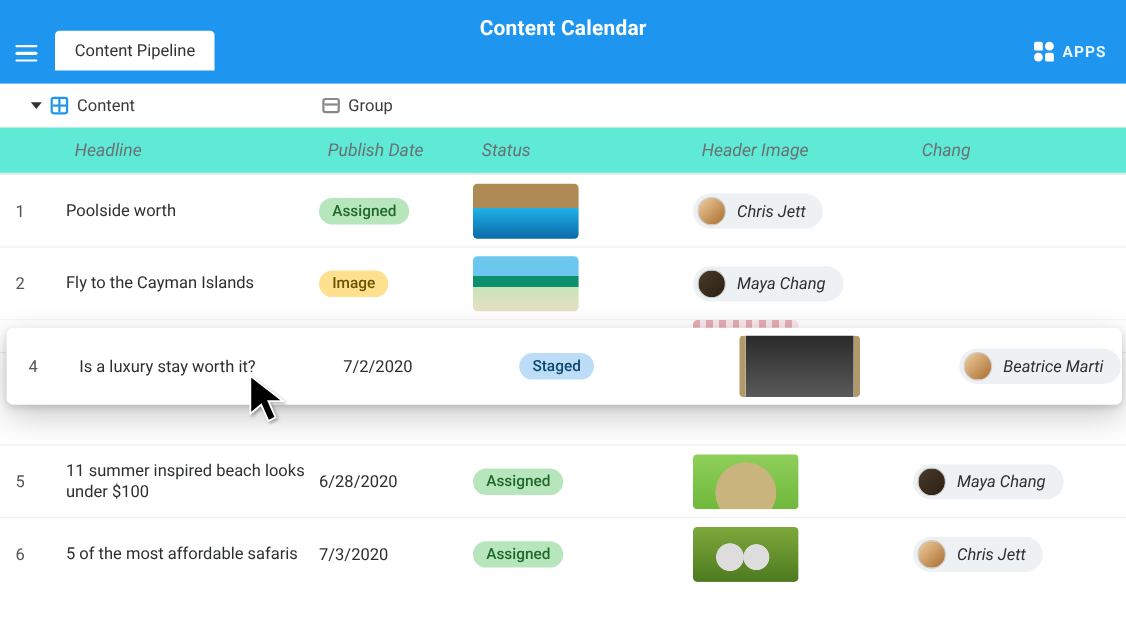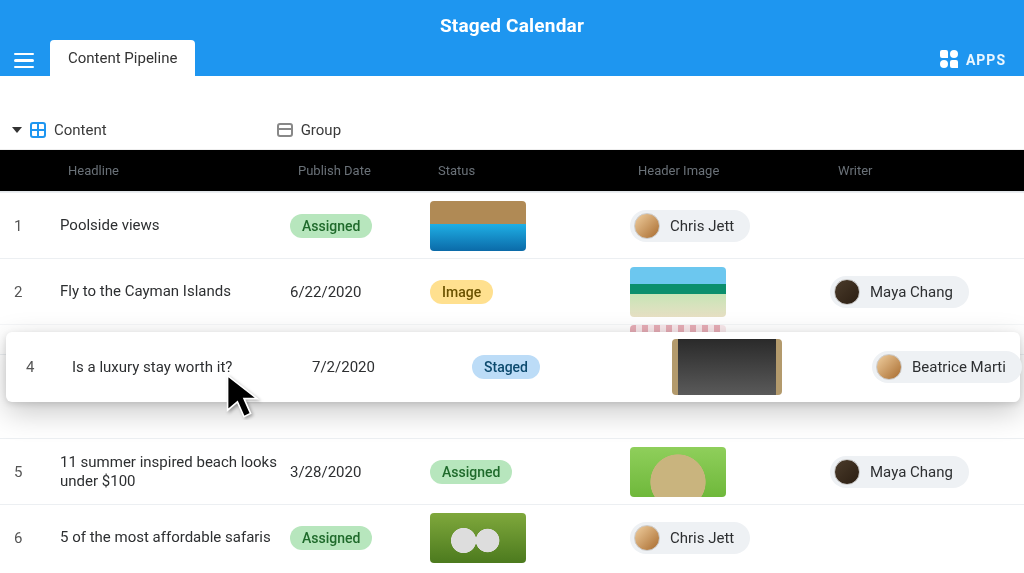--- a/index.html
+++ b/index.html
@@ -1,51 +1,51 @@
 <!DOCTYPE html>
 <html><head>
 <meta charset="utf-8">
 <style>
   * { box-sizing: border-box; margin: 0; padding: 0; }
   html, body { width: 1024px; height: 573px; font-family: -apple-system, BlinkMacSystemFont, "Segoe UI", Roboto, Helvetica, Arial, sans-serif; overflow: hidden; background: #fff; }
   .header { background: #1e96f0; color: #fff; height: 76px; position: relative; }
   .title { text-align: center; font-size: 19px; font-weight: 700; padding-top: 14px; letter-spacing: .2px; }
-  .headerbar { position: absolute; left: 0; right: 0; bottom: 0; height: 36px; display: flex; align-items: flex-end; }
+  .headerbar { position: absolute; left: 0; right: 0; bottom: 12px; height: 36px; display: flex; align-items: flex-end; }
   .hamburger { display: flex; flex-direction: column; justify-content: center; gap: 4px; padding: 0 14px 8px 14px; cursor: pointer; }
   .hamburger span { width: 20px; height: 2.5px; background: #fff; border-radius: 2px; }
   .tab { background: #fff; color: #333; font-size: 15px; border-radius: 4px 4px 0 0; padding: 9px 18px 9px 18px; margin-left: 2px; }
   .apps { margin-left: auto; display: flex; align-items: flex-end; gap: 8px; padding: 0 18px 8px 0; font-weight: 700; color: #eaf6ff; font-size: 14px; letter-spacing: 1px; }
   .apps-icon { display: grid; grid-template-columns: 8px 8px; grid-template-rows: 8px 8px; gap: 2px; }
   .apps-icon span { background: #fff; border-radius: 2px 2px 0 2px; }
   .apps-icon span:nth-child(2){ border-radius: 50%; }
   .apps-icon span:nth-child(3){ border-radius: 50%; }
 
-  .viewbar { display: flex; align-items: center; height: 40px; padding: 0 12px; font-size: 15px; color: #3a3a3a; border-bottom: 1px solid #eee; margin-top: 34px; }
+  .viewbar { display: flex; align-items: center; height: 40px; padding: 0 28px; font-size: 15px; color: #3a3a3a; border-bottom: 1px solid #eee; }
   .vb-item { display: flex; align-items: center; gap: 8px; margin-right: 170px; }
   .caret { width: 0; height: 0; border-left: 5px solid transparent; border-right: 5px solid transparent; border-top: 6px solid #333; }
   .grid-icon { width: 16px; height: 16px; border: 2px solid #1e96f0; border-radius: 3px; position: relative; }
   .grid-icon::before, .grid-icon::after { content: ""; position: absolute; background: #1e96f0; }
   .grid-icon::before { left: 50%; top: 0; bottom: 0; width: 2px; transform: translateX(-50%); }
   .grid-icon::after { top: 50%; left: 0; right: 0; height: 2px; transform: translateY(-50%); }
   .card-icon { width: 16px; height: 14px; border: 2px solid #888; border-radius: 3px; position: relative; }
   .card-icon::after { content:""; position:absolute; left:0; right:0; top:3px; height:2px; background:#888; }
 
-  .colhead { display: grid; grid-template-columns: 60px 230px 140px 200px 200px 194px; height: 42px; align-items: center; background: #000000; border-bottom: 1px solid #e2e6ea; color: #6a7178; font-size: 13px; }
+  .colhead { display: grid; grid-template-columns: 60px 230px 140px 200px 200px 194px; height: 42px; align-items: center; background: #5eead4; border-bottom: 1px solid #e2e6ea; color: #6a7178; font-size: 16px; font-style: italic; }
   .ch-cell { padding-left: 8px; }
 
   .rows { position: relative; }
   .row { display: grid; grid-template-columns: 60px 230px 140px 200px 200px 194px; align-items: center; height: 66px; border-top: 1px solid #eceff2; font-size: 15px; color: #2d2f31; }
   .row .num { padding-left: 14px; color: #555; }
   .row .head { padding-right: 8px; line-height: 1.25; }
   .pill { display: inline-block; padding: 4px 12px; border-radius: 14px; font-size: 14px; font-weight: 500; text-align: right; }
   .pill-green { background: #b7e6bd; color: #1f6a2b; }
   .pill-yellow { background: #ffe08f; color: #6b5200; }
   .pill-blue { background: #bcdcf7; color: #0c4a6e; }
   .thumb { width: 96px; height: 50px; border-radius: 4px; background: #ddd; }
-  .writer { display: flex; align-items: flex-end; gap: 10px; }
+  .writer { display: flex; align-items: flex-end; gap: 10px; font-style: italic; }
   .chip { display:flex; align-items:center; gap:10px; background:#eef1f4; border-radius: 16px; padding: 3px 16px 3px 4px; }
   .avatar { width: 26px; height: 26px; border-radius: 50%; background: linear-gradient(135deg,#d8a47f,#6b4f3a); border:1px solid #ccc; }
   .av-b { background: linear-gradient(135deg,#4a3b2b,#2b1e12); }
   .av-c { background: linear-gradient(135deg,#f0cfa0,#a86b2e); }
 
   
   .thumb1 { background: linear-gradient(180deg,#b08a55 0%,#b08a55 45%, #1fb0e6 45%, #0b6aa8 100%); }
   .thumb2 { background: linear-gradient(180deg,#6cc7ef 0%,#6cc7ef 35%, #0b8f6d 35%, #0b8f6d 55%, #c7e4b6 55%, #e7e0c4 100%); }
   .thumb3 { background: repeating-linear-gradient(90deg,#d36a7a 0 6px,#f3d7db 6px 12px); }
   .thumb4 { background: linear-gradient(180deg,#2a2a2a,#5a5a5a); border-left:6px solid #b39a6c; border-right:6px solid #b39a6c; }
@@ -62,21 +62,21 @@
 
   .cursor { position: absolute; width: 40px; height: 46px; z-index: 30; }
   .cursor svg path { filter: drop-shadow(1px 1px 1px rgba(0,0,0,.3)); }
 
   .spacer { height: 84px; border-top: 1px solid #eceff2; }
 </style>
 </head>
 <body>
 
 <div class="header">
-  <div class="title">Staged Calendar</div>
+  <div class="title">Content Calendar</div>
   <div class="headerbar">
     <div class="hamburger">
         <span></span>
         <span></span>
         <span></span>
       </div>
     <div class="tab">Content Pipeline</div>
     <div class="apps">
       <span class="apps-icon">
           <span></span>
@@ -100,44 +100,43 @@
     <span>Group</span>
   </div>
 </div>
 
 <div class="colhead">
   <div class="ch-cell"></div>
   <div class="ch-cell">Headline</div>
   <div class="ch-cell">Publish Date</div>
   <div class="ch-cell">Status</div>
   <div class="ch-cell">Header Image</div>
-  <div class="ch-cell">Writer</div>
+  <div class="ch-cell">Chang</div>
 </div>
 
 <div class="rows">
 
   <div class="row">
     <div class="num">1</div>
-    <div class="head">Poolside views</div>
+    <div class="head">Poolside worth</div>
     <div><span class="pill pill-green">Assigned</span></div>
     <div>
         <div class="thumb thumb1"></div>
       </div>
     <div class="writer">
         <div class="chip">
           <span class="avatar av-c"></span>
           <span>Chris Jett</span>
         </div>
       </div>
   </div>
 
   <div class="row">
     <div class="num">2</div>
     <div class="head">Fly to the Cayman Islands</div>
-    <div>6/22/2020</div>
     <div><span class="pill pill-yellow">Image</span></div>
     <div>
         <div class="thumb thumb2"></div>
       </div>
     <div class="writer">
         <div class="chip">
           <span class="avatar av-b"></span>
           <span>Maya Chang</span>
         </div>
       </div>
@@ -181,36 +180,37 @@
     <svg viewBox="0 0 24 28" width="40" height="46">
         <path d="M2 1 L2 22 L8 17 L12 26 L16 24 L12 15 L20 15 Z" fill="#000" stroke="#fff" stroke-width="1"></path>
       </svg>
   </div>
 
   <div class="spacer"></div>
 
   <div class="row">
     <div class="num">5</div>
     <div class="head">11 summer inspired beach looks under $100</div>
-    <div>3/28/2020</div>
+    <div>6/28/2020</div>
     <div><span class="pill pill-green">Assigned</span></div>
     <div>
         <div class="thumb thumb5"></div>
       </div>
     <div class="writer">
         <div class="chip">
           <span class="avatar av-b"></span>
           <span>Maya Chang</span>
         </div>
       </div>
   </div>
 
   <div class="row">
     <div class="num">6</div>
     <div class="head">5 of the most affordable safaris</div>
+    <div>7/3/2020</div>
     <div><span class="pill pill-green">Assigned</span></div>
     <div>
         <div class="thumb thumb6"></div>
       </div>
     <div class="writer">
         <div class="chip">
           <span class="avatar av-c"></span>
           <span>Chris Jett</span>
         </div>
       </div>

